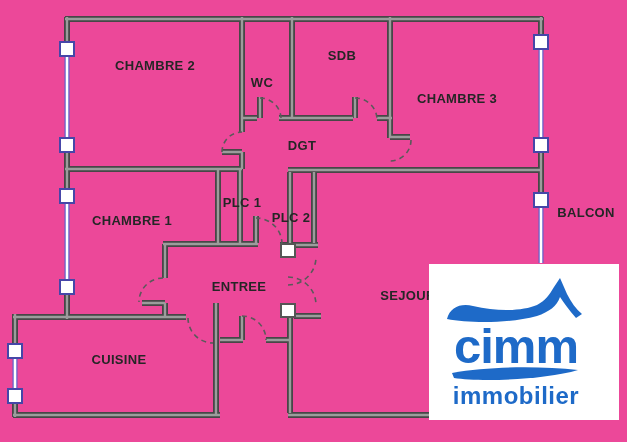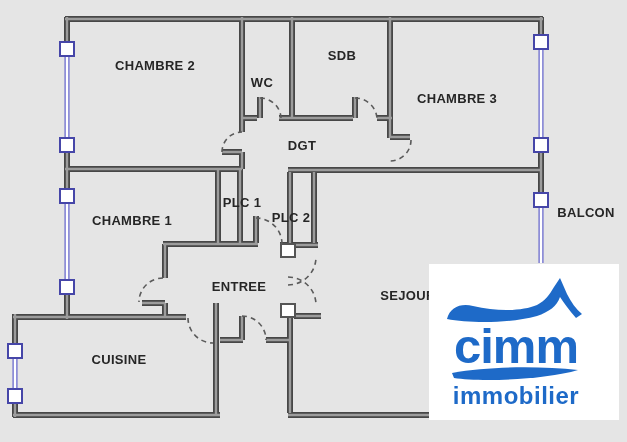--- a/index.html
+++ b/index.html
@@ -1,16 +1,16 @@
 <!DOCTYPE html>
 <html><head>
 <meta charset="utf-8">
 <style>
   html,body{margin:0;padding:0;background:#ffffff;}
-  #stage{position:relative;width:627px;height:442px;background:#e5e5e5;overflow:hidden;
+  #stage{position:relative;width:627px;height:442px;background:#ec4899;overflow:hidden;
          font-family:"Liberation Sans", sans-serif;}
   svg text.room{font-family:"Liberation Sans", sans-serif;font-weight:bold;fill:#262626;
                 font-size:13px;letter-spacing:.3px;text-anchor:middle;}
   svg text.brand{font-family:"Liberation Sans", sans-serif;font-weight:bold;fill:#1e6ac8;
                  text-anchor:middle;}
 </style>
 </head>
 <body>
 
 <div id="stage">

